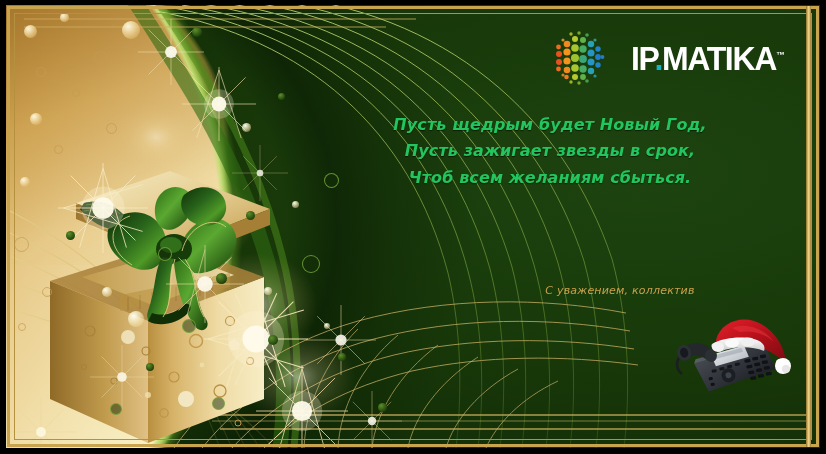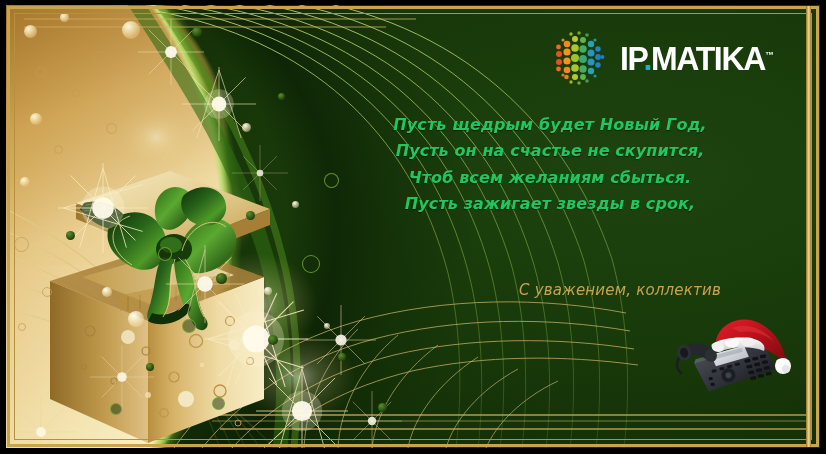--- a/index.html
+++ b/index.html
@@ -88,21 +88,21 @@
     left:14px;top:13px;right:14px;bottom:14px;
     border:1.5px solid #b4913f;
   }
   .frame.vert{
     left:806px;top:6px;width:5px;bottom:7px;
     background:linear-gradient(90deg,#8e6d27,#e2c271 40%,#f0d98f 58%,#9a7730);
     border:none;
   }
 
   
-  .logo{position:absolute;left:551px;top:30px;width:238px;height:56px;display:flex;align-items:center;gap:13px;}
+  .logo{position:absolute;left:551px;top:30px;width:238px;height:56px;display:flex;align-items:center;gap:24px;}
   .globe{position:relative;width:56px;height:56px;flex:0 0 auto;}
   .wordmark{
     color:#ffffff;
     font-family:"Liberation Sans",sans-serif;
     font-weight:bold;
     font-size:33px;
     letter-spacing:-1.4px;
     line-height:1;
     position:relative;
     white-space:nowrap;
@@ -127,21 +127,21 @@
   }
   .poem div{white-space:nowrap;}
 
   
   .sig{
     position:absolute;left:455px;top:283px;width:330px;
     text-align:center;
     color:#c9a24e;
     font-family:"DejaVu Sans",sans-serif;
     font-style:italic;
-    font-size:15px;
+    font-size:11px;
     line-height:15px;
     letter-spacing:.2px;
   }
 
   
   .url{
     position:absolute;left:560px;top:408px;width:225px;
     text-align:center;
     color:#c0a457;
     font-family:"Liberation Sans",sans-serif;
@@ -575,23 +575,22 @@
           <circle cx="36" cy="5" r="1.8" fill="#4fae58" opacity=".85"></circle>
           <circle cx="36" cy="51" r="1.8" fill="#4fae58" opacity=".85"></circle>
         </g>
       </svg>
     </div>
     <div class="wordmark"><span>IP</span><span class="dot">.</span><span>MATIKA</span><span class="tm">™</span></div>
   </div>
 
   <div class="poem">
     <div>Пусть щедрым будет Новый Год,</div>
-    <div>Пусть он на счастье не скупится,</div>
+    <div>Пусть зажигает звезды в срок,</div>
     <div>Чтоб всем желаниям сбыться.</div>
-    <div>Пусть зажигает звезды в срок,</div>
   </div>
 
   <div class="sig">
     <div>С уважением, коллектив</div>
   </div>
 
   <svg class="phone" viewBox="0 0 122 86">
     <defs>
       <linearGradient id="phBody" x1="0" y1="0" x2="1" y2="1">
         <stop offset="0" stop-color="#4a4f55"></stop>

